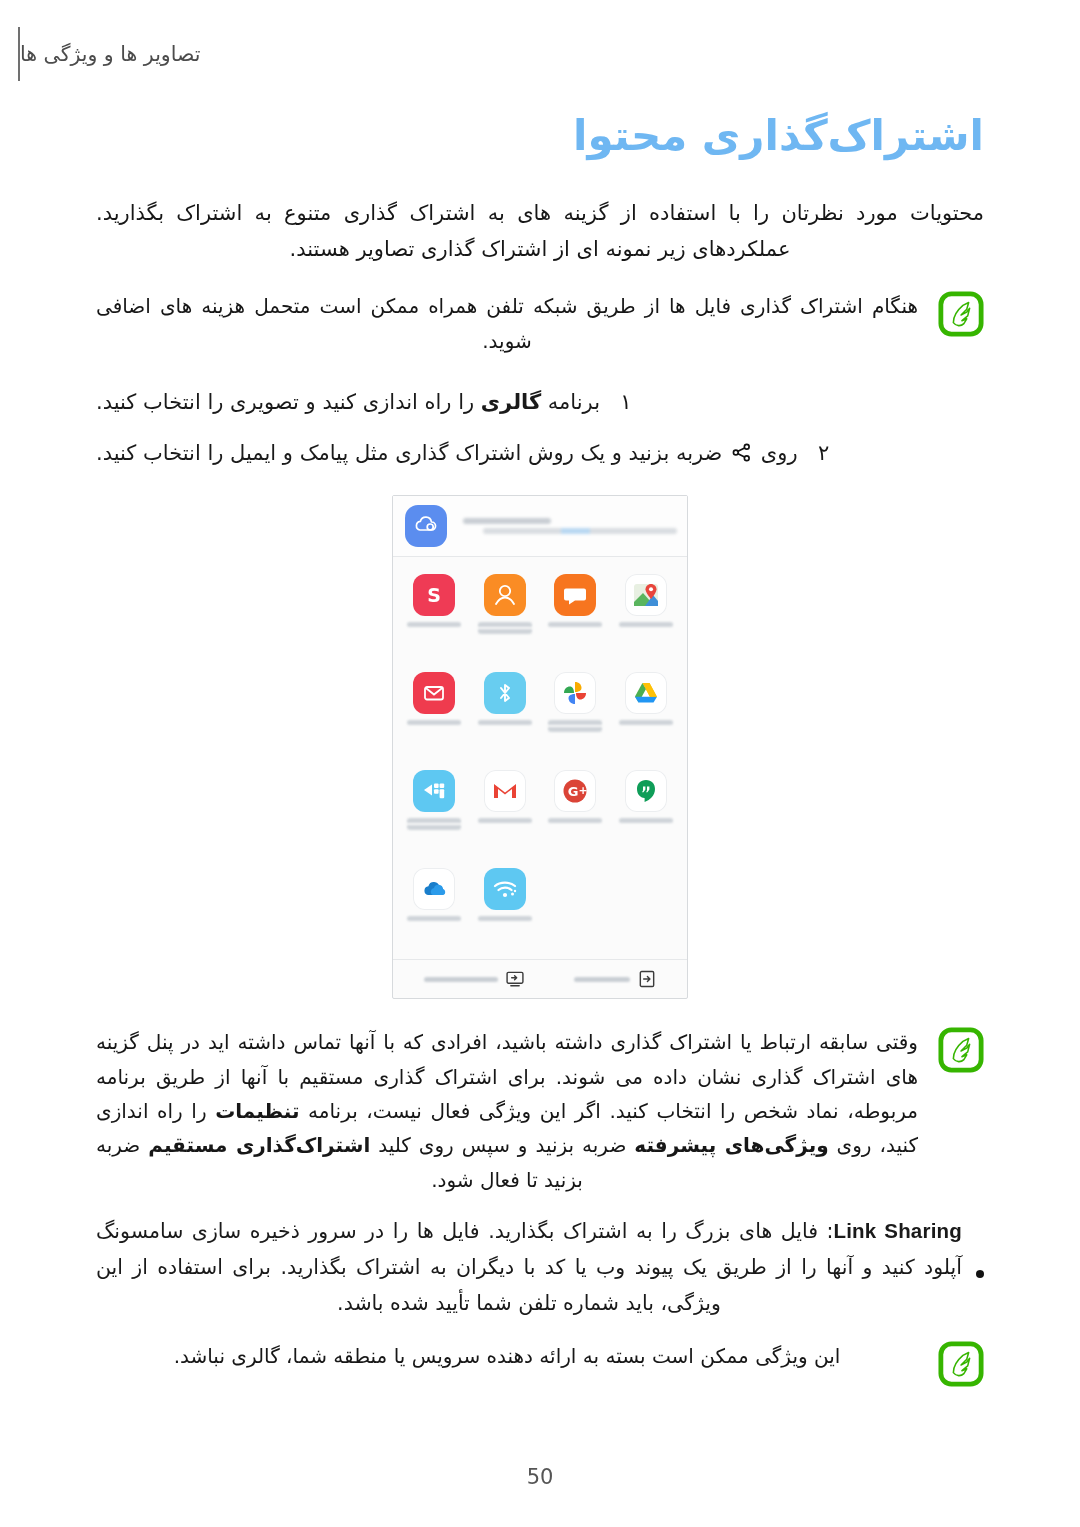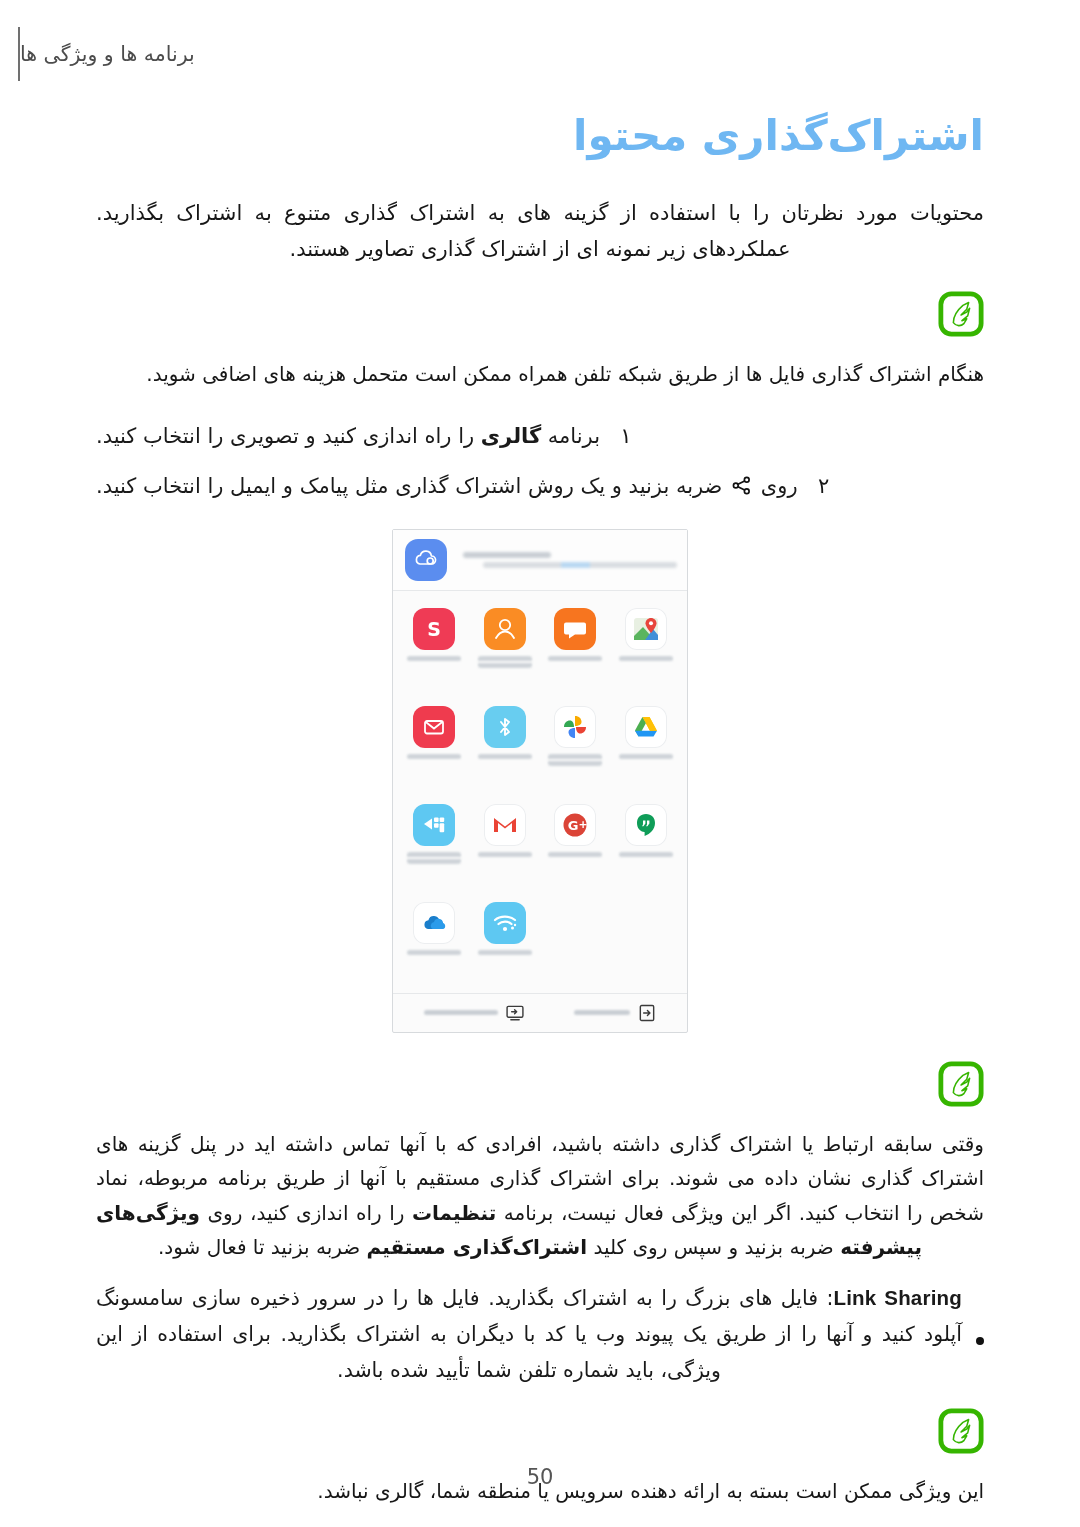--- a/index.html
+++ b/index.html
@@ -73,21 +73,21 @@
     line-height: 1.72;
     text-align: justify;
     text-align-last: center;
     margin: 0 0 22px 0;
     color: #171717;
   }
 
   
   .note {
     display: flex;
-    flex-direction: column;
+    flex-direction: row;
     align-items: flex-start;
     gap: 20px;
     margin: 18px 0 16px 0;
   }
   .note-icon {
     flex: 0 0 auto;
     width: 46px;
     height: 46px;
     margin-top: 2px;
   }
@@ -264,21 +264,21 @@
     color: #555;
   }
 </style>
 </head>
 <body>
 
 <div class="page">
 
   <div class="header">
     <div class="header-rule"></div>
-    <div class="header-title">برنامه ها و ویژگی ها</div>
+    <div class="header-title">تصاویر ها و ویژگی ها</div>
   </div>
 
   <div class="content">
 
     <h1 class="doc-title">اشتراک‌گذاری محتوا</h1>
 
     <p class="para">محتویات مورد نظرتان را با استفاده از گزینه های به اشتراک گذاری متنوع به اشتراک بگذارید. عملکردهای زیر نمونه ای از اشتراک گذاری تصاویر هستند.</p>
 
     <div class="note">
       <div class="note-icon">

